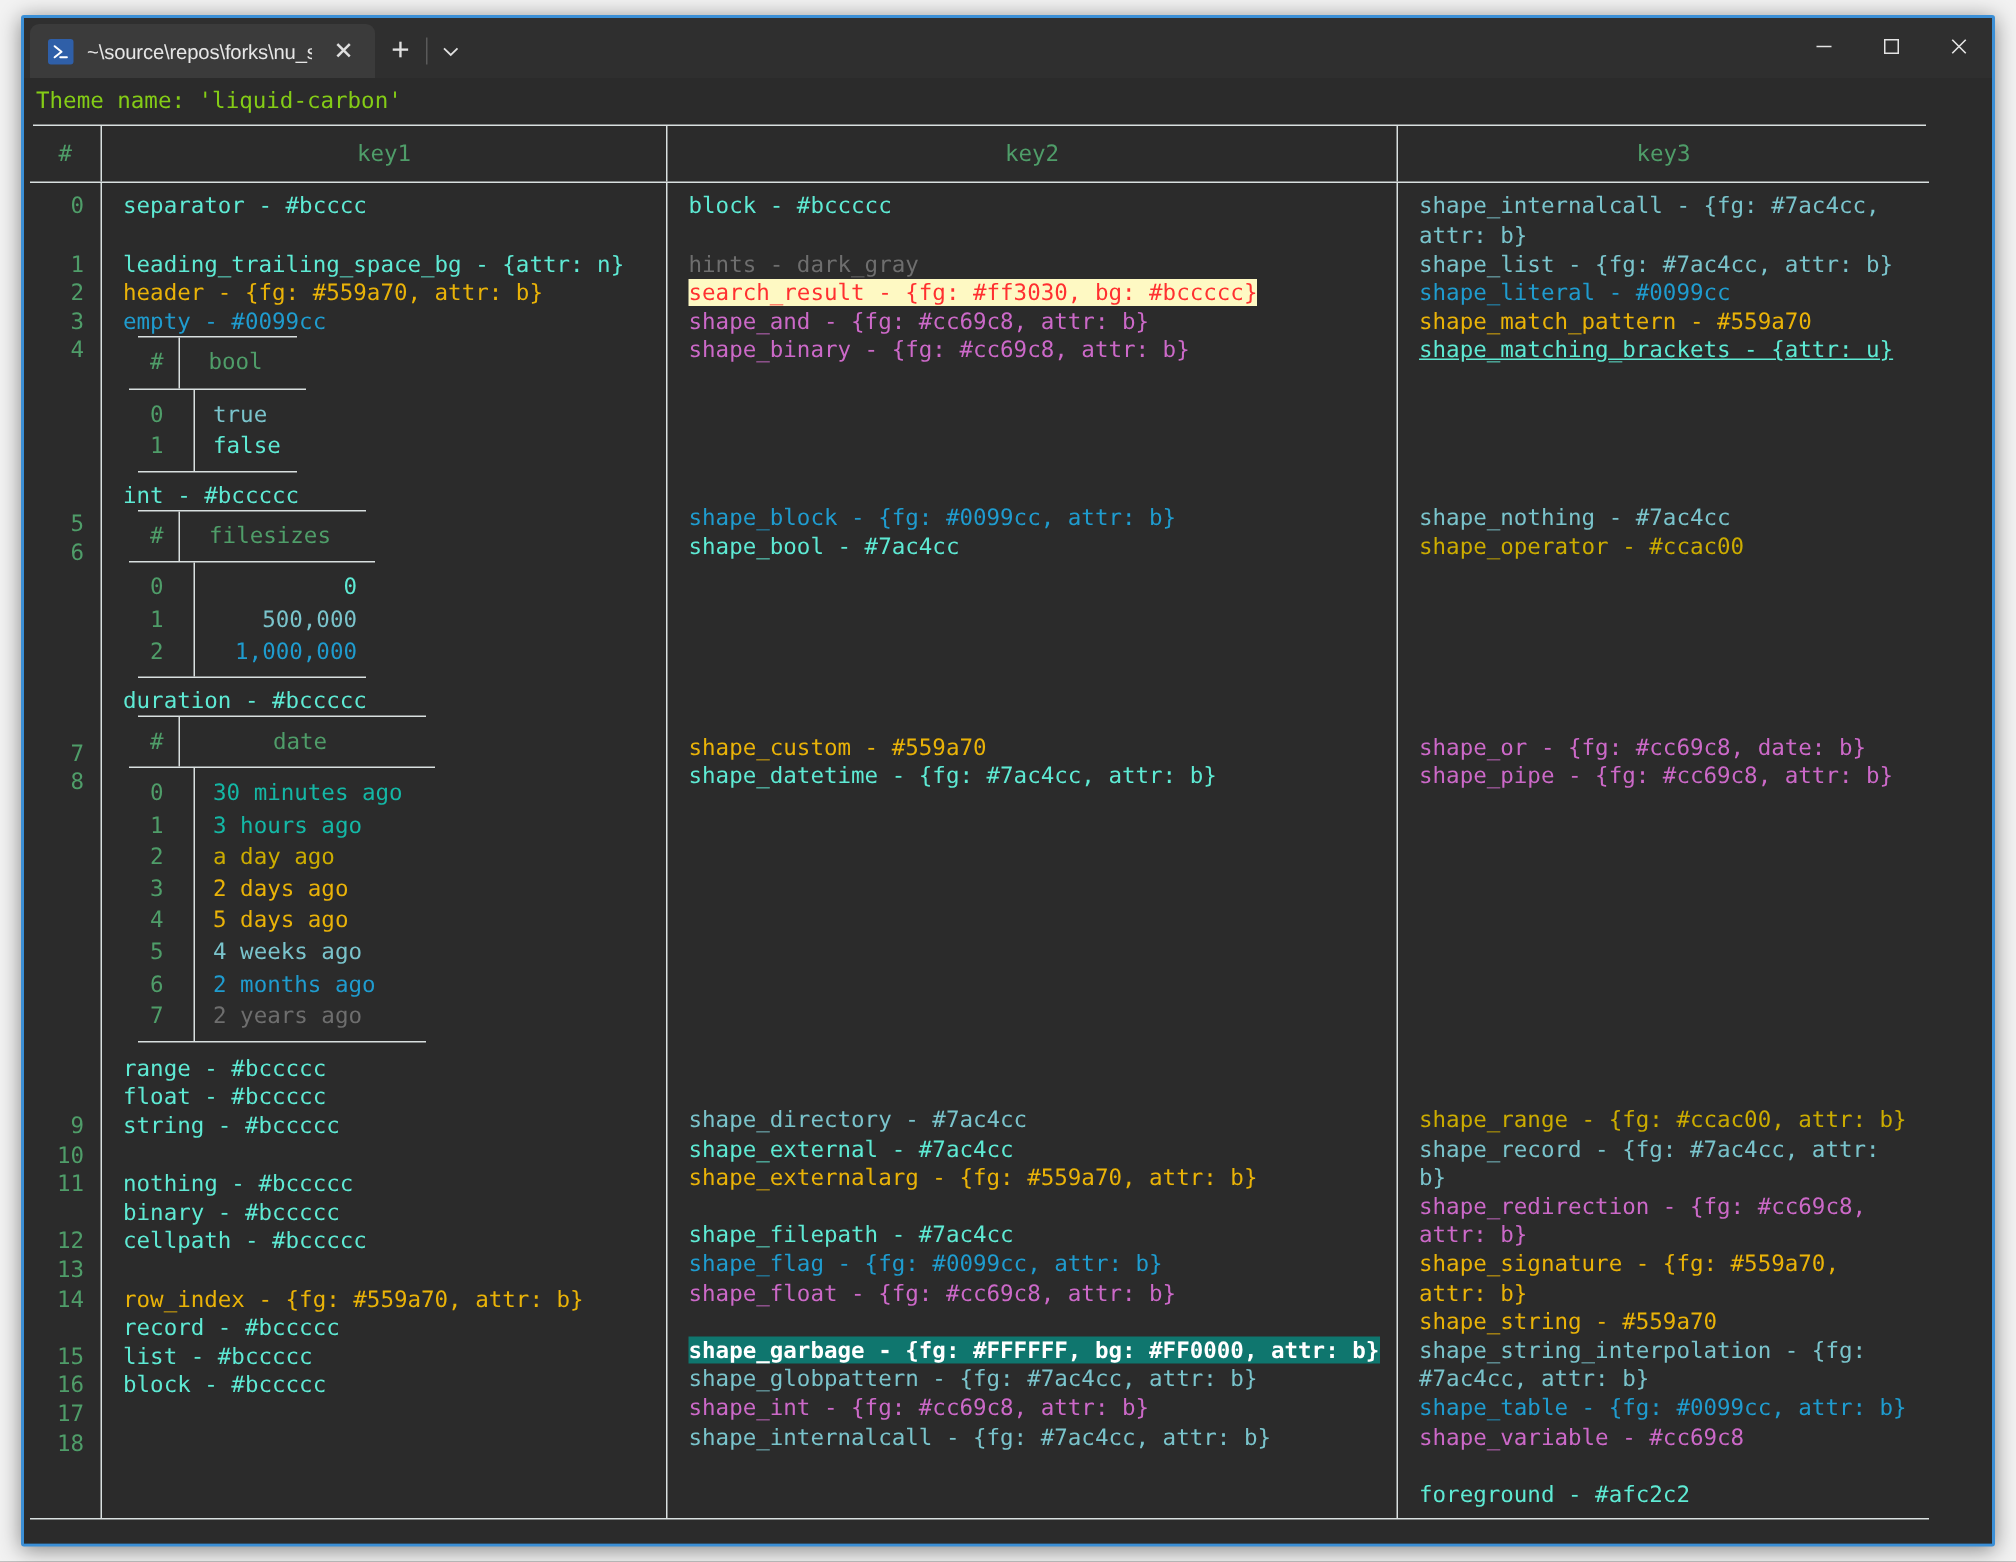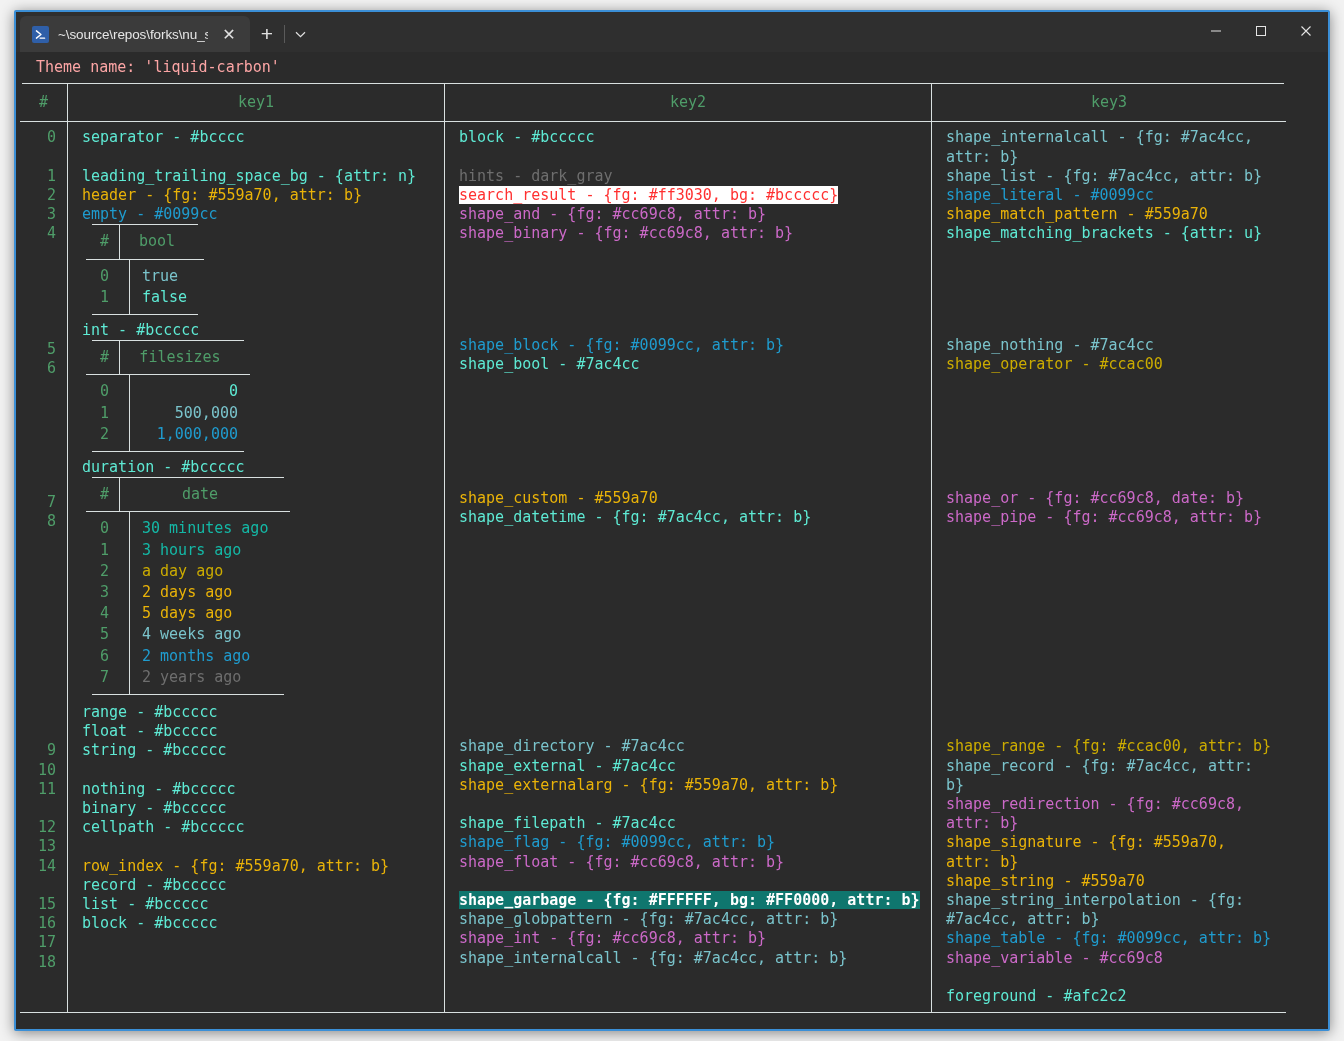--- a/index.html
+++ b/index.html
@@ -78,21 +78,21 @@
     position: absolute;
     top: 40px; left: 0; right: 0; bottom: 0;
     background: #2b2b2b;
     color: #afc2c2;
     font-family: "DejaVu Sans Mono", monospace;
     font-size: 15px;
     line-height: 19.2px;
     padding: 6px 0 0 0;
     overflow: hidden;
   }
-  .theme-line { padding-left: 20px; color: #fca5a5; margin-bottom: 6px; font-size:15px; }
+  .theme-line { padding-left: 8px; color: #84cc16; margin-bottom: 6px; font-size:15px; }
 
   
   #outer {
     position: relative;
     margin-left: 4px;
     width: 1266px;
   }
   .hrule { height: 1px; background: #d9e0e0; }
   .hrule.top { margin-left: 2px; margin-right: 2px; }
   .row-flex { display: flex; }
@@ -117,23 +117,23 @@
 
   
   .cw   { color: #5eead4; }           
   .cgrn { color: #eab308; }           
   .cblu { color: #1f9ccf; }           
   .ccyn { color: #7ac4cc; }           
   .cmag { color: #cc69c8; }           
   .cyel { color: #ccac00; }           
   .cred { color: #14b8a6; }
   .cgry { color: #6e6e6e; }           
-  .cund { }
-
-  .hl-search { background: #ffffff; color: #ff3030; text-align: center; }
+  .cund { text-decoration: underline; }
+
+  .hl-search { background: #fef9c3; color: #ff3030; text-align: center; }
   .hl-garbage { background: #0f766e; color: #ffffff; font-weight: bold; }
 
   
   .inner {
     display: inline-block;
     margin: 0 0 0 0;
     position: relative;
   }
   .inner .itop, .inner .ibot { height:1px; background:#d9e0e0; margin: 0 6px; }
   .inner .irow { display:flex; }

